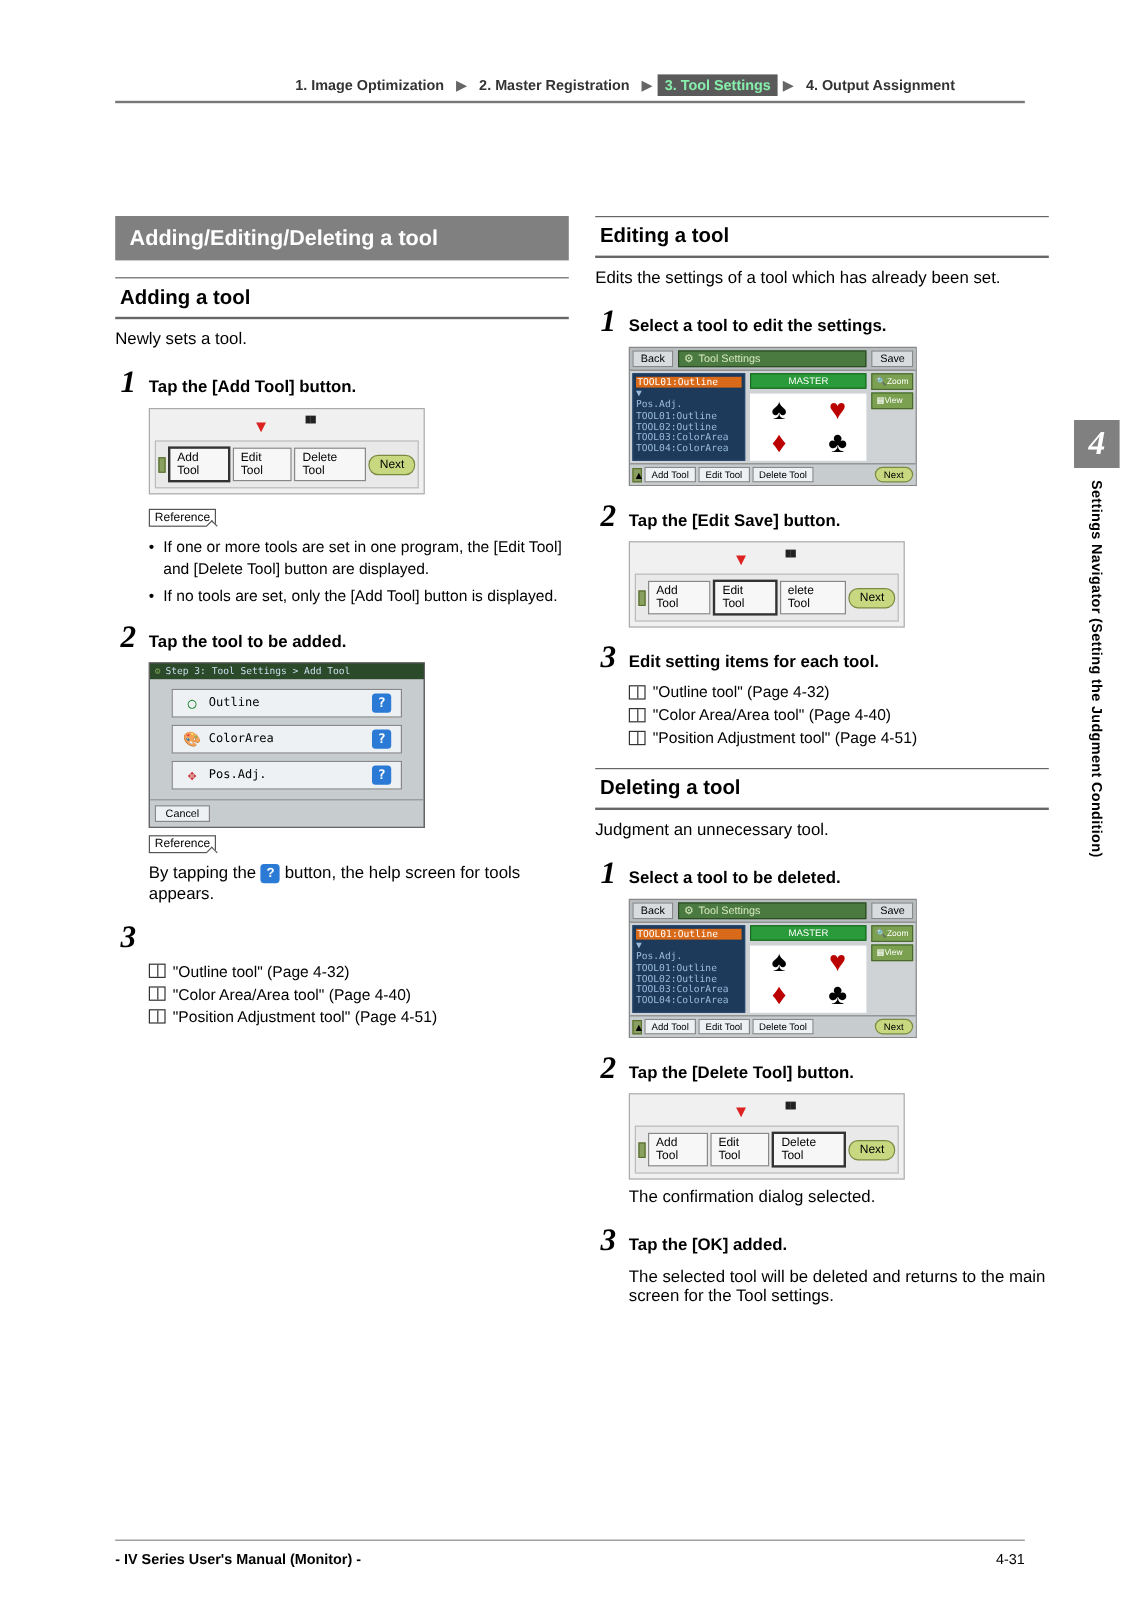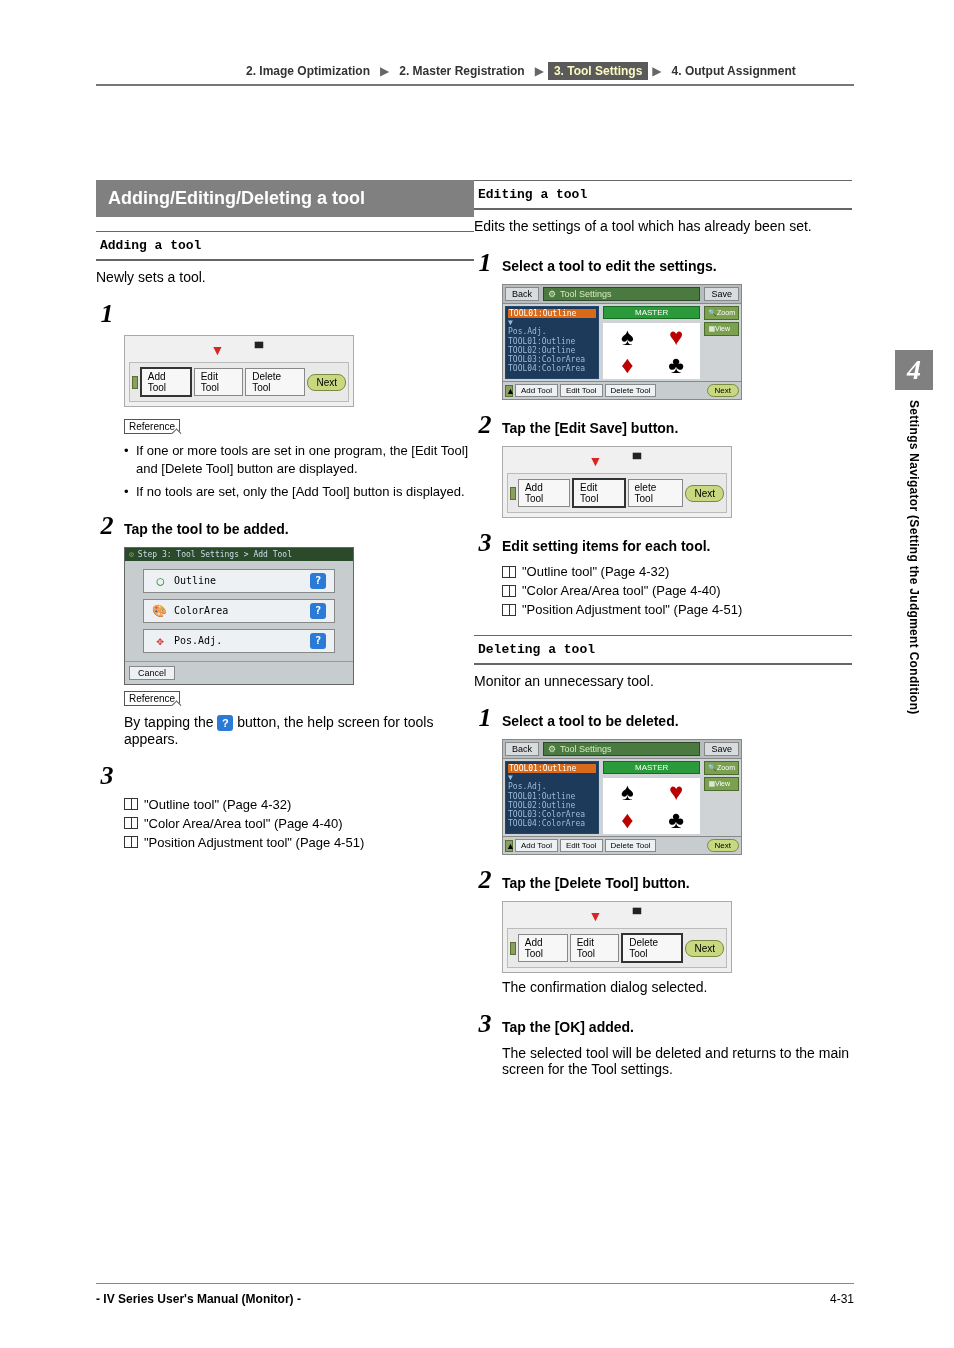--- a/index.html
+++ b/index.html
@@ -2,29 +2,29 @@
 <html><head>
 <meta charset="utf-8">
 <style>
   * { box-sizing: border-box; margin: 0; padding: 0; }
   html, body { width: 954px; height: 1348px; font-family: Arial, Helvetica, sans-serif; background: #fff; color: #000; }
   .page { position: relative; width: 954px; height: 1348px; padding: 60px 76px 40px 96px; }
 
   
   .crumbs { position: absolute; top: 62px; left: 240px; right: 100px; display: flex; align-items: center; font-size: 12px; color: #333; white-space: nowrap; }
   .crumb { font-weight: bold; padding: 2px 6px; }
-  .crumb.active { background: #5a5a5a; color: #fef9c3; }
+  .crumb.active { background: #5a5a5a; color: #86efac; }
   .crumb-arrow { margin: 0 4px; color: #666; }
   .crumb-rule { position: absolute; top: 84px; left: 96px; right: 100px; height: 2px; background: #777; }
 
-  .cols { display: flex; margin-top: 120px; }
+  .cols { display: flex; gap: 22px; margin-top: 120px; }
   .col { width: 378px; }
 
   .h-bar { background: #808080; color: #fff; font-weight: bold; font-size: 18px; padding: 8px 12px; margin-bottom: 14px; }
-  .h-sub { font-weight: bold; font-size: 13px; border-top: 1px solid #666; border-bottom: 2px solid #666; padding: 6px 4px; margin: 18px 0 8px 0; font-family: Liberation Mono, monospace; }
+  .h-sub { font-weight: bold; font-size: 17px; border-top: 1px solid #666; border-bottom: 2px solid #666; padding: 6px 4px; margin: 18px 0 8px 0; }
   .h-sub.first { margin-top: 0; }
   .p { font-size: 14px; margin: 6px 0 14px 0; }
 
   .step { display: flex; align-items: baseline; gap: 6px; margin: 10px 0 6px 0; }
   .step-num { font-family: Georgia, 'Times New Roman', serif; font-style: italic; font-weight: bold; font-size: 26px; width: 22px; text-align: center; }
   .step-text { font-weight: bold; font-size: 14px; flex: 1; }
   .step-body { margin-left: 28px; font-size: 13px; }
 
   .screenshot { border: 1px solid #aaa; background: #f0f0f0; padding: 4px; margin: 6px 0; }
   .btnrow { display: flex; gap: 2px; align-items: center; background: #e9e9e9; border: 1px solid #bbb; padding: 4px 2px; font-size: 10px; }
@@ -81,40 +81,41 @@
   .footer { position: absolute; bottom: 42px; left: 96px; right: 100px; border-top: 1px solid #888; padding-top: 8px; display: flex; justify-content: space-between; font-size: 12px; }
   .footer .mid { position: absolute; left: 0; right: 0; text-align: left; font-weight: bold; }
   .footer .pg { margin-left: auto; }
 </style>
 </head>
 <body>
 
 <div class="page">
 
   <div class="crumbs">
-    <span class="crumb">2. Image Optimization</span>
+    <span class="crumb">1. Image Optimization</span>
     <span class="crumb-arrow">▶</span>
     <span class="crumb">2. Master Registration</span>
     <span class="crumb-arrow">▶</span>
     <span class="crumb active">3. Tool Settings</span>
     <span class="crumb-arrow">▶</span>
     <span class="crumb">4. Output Assignment</span>
   </div>
   <div class="crumb-rule"></div>
 
   <div class="cols">
 
     <div class="col">
       <div class="h-bar">Adding/Editing/Deleting a tool</div>
 
       <div class="h-sub first">Adding a tool</div>
       <div class="p">Newly sets a tool.</div>
 
       <div class="step">
         <div class="step-num">1</div>
+        <div class="step-text">Tap the [Add Tool] button.</div>
       </div>
       <div class="step-body">
         <div class="screenshot" style="width: 230px;">
           <div style="display:flex; justify-content:center; gap:26px; padding:2px 0 4px 0;">
             <span style="color:#d22; font-size:14px;">▼</span>
             <span style="color:#222; font-size:11px;">▝▘</span>
           </div>
           <div class="btnrow">
             <span style="width:6px; background:#8aa060; border:1px solid #5a7030;">&nbsp;</span>
             <span class="btn hl">Add Tool</span>
@@ -272,21 +273,21 @@
             <span class="book-icon"></span>
             <span>"Color Area/Area tool" (Page 4-40)</span>
           </div>
         <div class="ref-line">
             <span class="book-icon"></span>
             <span>"Position Adjustment tool" (Page 4-51)</span>
           </div>
       </div>
 
       <div class="h-sub">Deleting a tool</div>
-      <div class="p">Monitor an unnecessary tool.</div>
+      <div class="p">Judgment an unnecessary tool.</div>
 
       <div class="step">
         <div class="step-num">1</div>
         <div class="step-text">Select a tool to be deleted.</div>
       </div>
       <div class="step-body">
         <div class="tsshot">
           <div class="top">
             <span class="back">Back</span>
             <span class="title">

